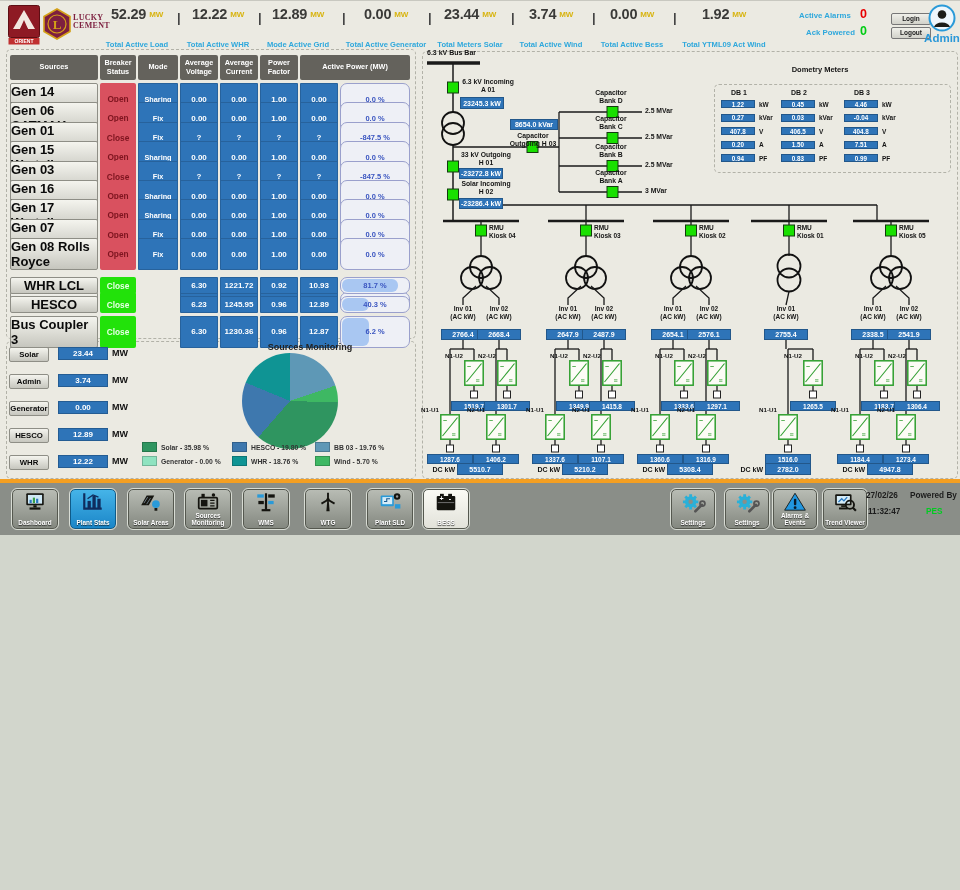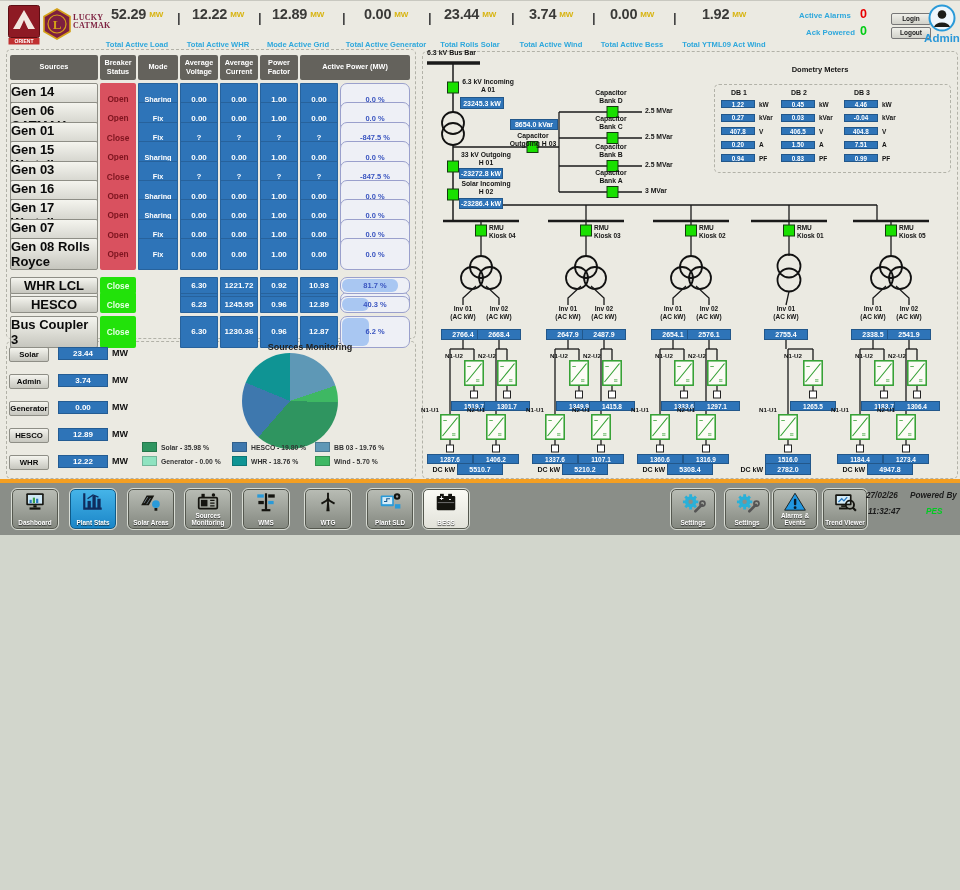--- a/index.html
+++ b/index.html
@@ -45,21 +45,21 @@
   .slabel.l{text-align:left}.slabel.r{text-align:right}
   .vbox{position:absolute;background:#2e74b8;color:#fff;font-weight:bold;display:flex;align-items:center;justify-content:center;font-size:7px;box-shadow:inset 0 0 0 1px rgba(0,0,0,0.25)}
   .invicon{position:absolute;width:20px;height:26px}
   
   .taskbar{position:absolute;left:0;top:478px;width:960px;height:52px;background:#8a8e88;border-top:4px solid #f49f22}
   .tb{position:absolute;top:6px;height:40px;background:linear-gradient(#b8bcb4,#848880);border:1px solid #55584f;outline:1px solid #d8dcd4;border-radius:5px;padding:0;font-family:"Liberation Sans",sans-serif;cursor:pointer}
   .tb.act{background:linear-gradient(#45b4e8,#1b86c8);border-color:#0f5a88}
   .tb.lite{background:linear-gradient(#fbfbf5,#e2e2da)}
   .tb-ic{position:absolute;left:0;right:0;top:1px;display:flex;justify-content:center}
   .tb-lb{position:absolute;left:0;right:0;bottom:1px;text-align:center;font-size:6.4px;font-weight:bold;color:#fff;line-height:1.08;text-shadow:0 1px 1px rgba(0,0,0,0.7)}
-  .clock{position:absolute;font-size:8.2px;font-weight:bold;font-style:italic;color:#1c1c1c}
+  .clock{position:absolute;font-size:8.2px;font-weight:bold;color:#1c1c1c}
 </style>
 </head>
 <body>
 
 <div class="app">
 
   <div class="abs" id="header" style="left:0;top:0;width:960px;height:52px">
     <div class="abs" style="left:8px;top:4px">
       <svg width="32" height="40" viewBox="0 0 32 40">
         <rect x="0.5" y="0.5" width="31" height="32" rx="2" fill="#8e1a24" stroke="#5e0e14"></rect>
@@ -71,42 +71,42 @@
     </div>
     <div class="abs" style="left:42px;top:7px">
       <svg width="30" height="32" viewBox="0 0 30 32">
         <polygon points="15,1 28,8.5 28,23.5 15,31 2,23.5 2,8.5" fill="#7d1f3f" stroke="#d4a017" stroke-width="1.6"></polygon>
         <circle cx="15" cy="16" r="9" fill="none" stroke="#d4a017" stroke-width="1.2"></circle>
         <text x="15" y="21" text-anchor="middle" font-family="Liberation Serif,serif" font-size="13" font-weight="bold" fill="#d4a017">L</text>
       </svg>
     </div>
     <div class="brand-txt">
       <div>LUCKY</div>
-      <div>CATMAK</div>
+      <div>CEMENT</div>
     </div>
     <div id="kpis">
         <div class="kpi" style="left: 82px;">
           <div class="kpi-val">52.29<span class="kpi-unit">MW</span></div>
           <div class="kpi-lab">Total Active Load</div>
         </div>
         <div class="kpi" style="left: 163px;">
           <div class="kpi-val">12.22<span class="kpi-unit">MW</span></div>
           <div class="kpi-lab">Total Active WHR</div>
         </div>
         <div class="kpi" style="left: 243px;">
           <div class="kpi-val">12.89<span class="kpi-unit">MW</span></div>
           <div class="kpi-lab">Mode Active Grid</div>
         </div>
         <div class="kpi" style="left: 331px;">
           <div class="kpi-val">0.00<span class="kpi-unit">MW</span></div>
           <div class="kpi-lab">Total Active Generator</div>
         </div>
         <div class="kpi" style="left: 415px;">
           <div class="kpi-val">23.44<span class="kpi-unit">MW</span></div>
-          <div class="kpi-lab">Total Rolls Solar</div>
+          <div class="kpi-lab">Total Meters Solar</div>
         </div>
         <div class="kpi" style="left: 496px;">
           <div class="kpi-val">3.74<span class="kpi-unit">MW</span></div>
           <div class="kpi-lab">Total Active Wind</div>
         </div>
         <div class="kpi" style="left: 577px;">
           <div class="kpi-val">0.00<span class="kpi-unit">MW</span></div>
           <div class="kpi-lab">Total Active Bess</div>
         </div>
         <div class="kpi" style="left: 669px;">

